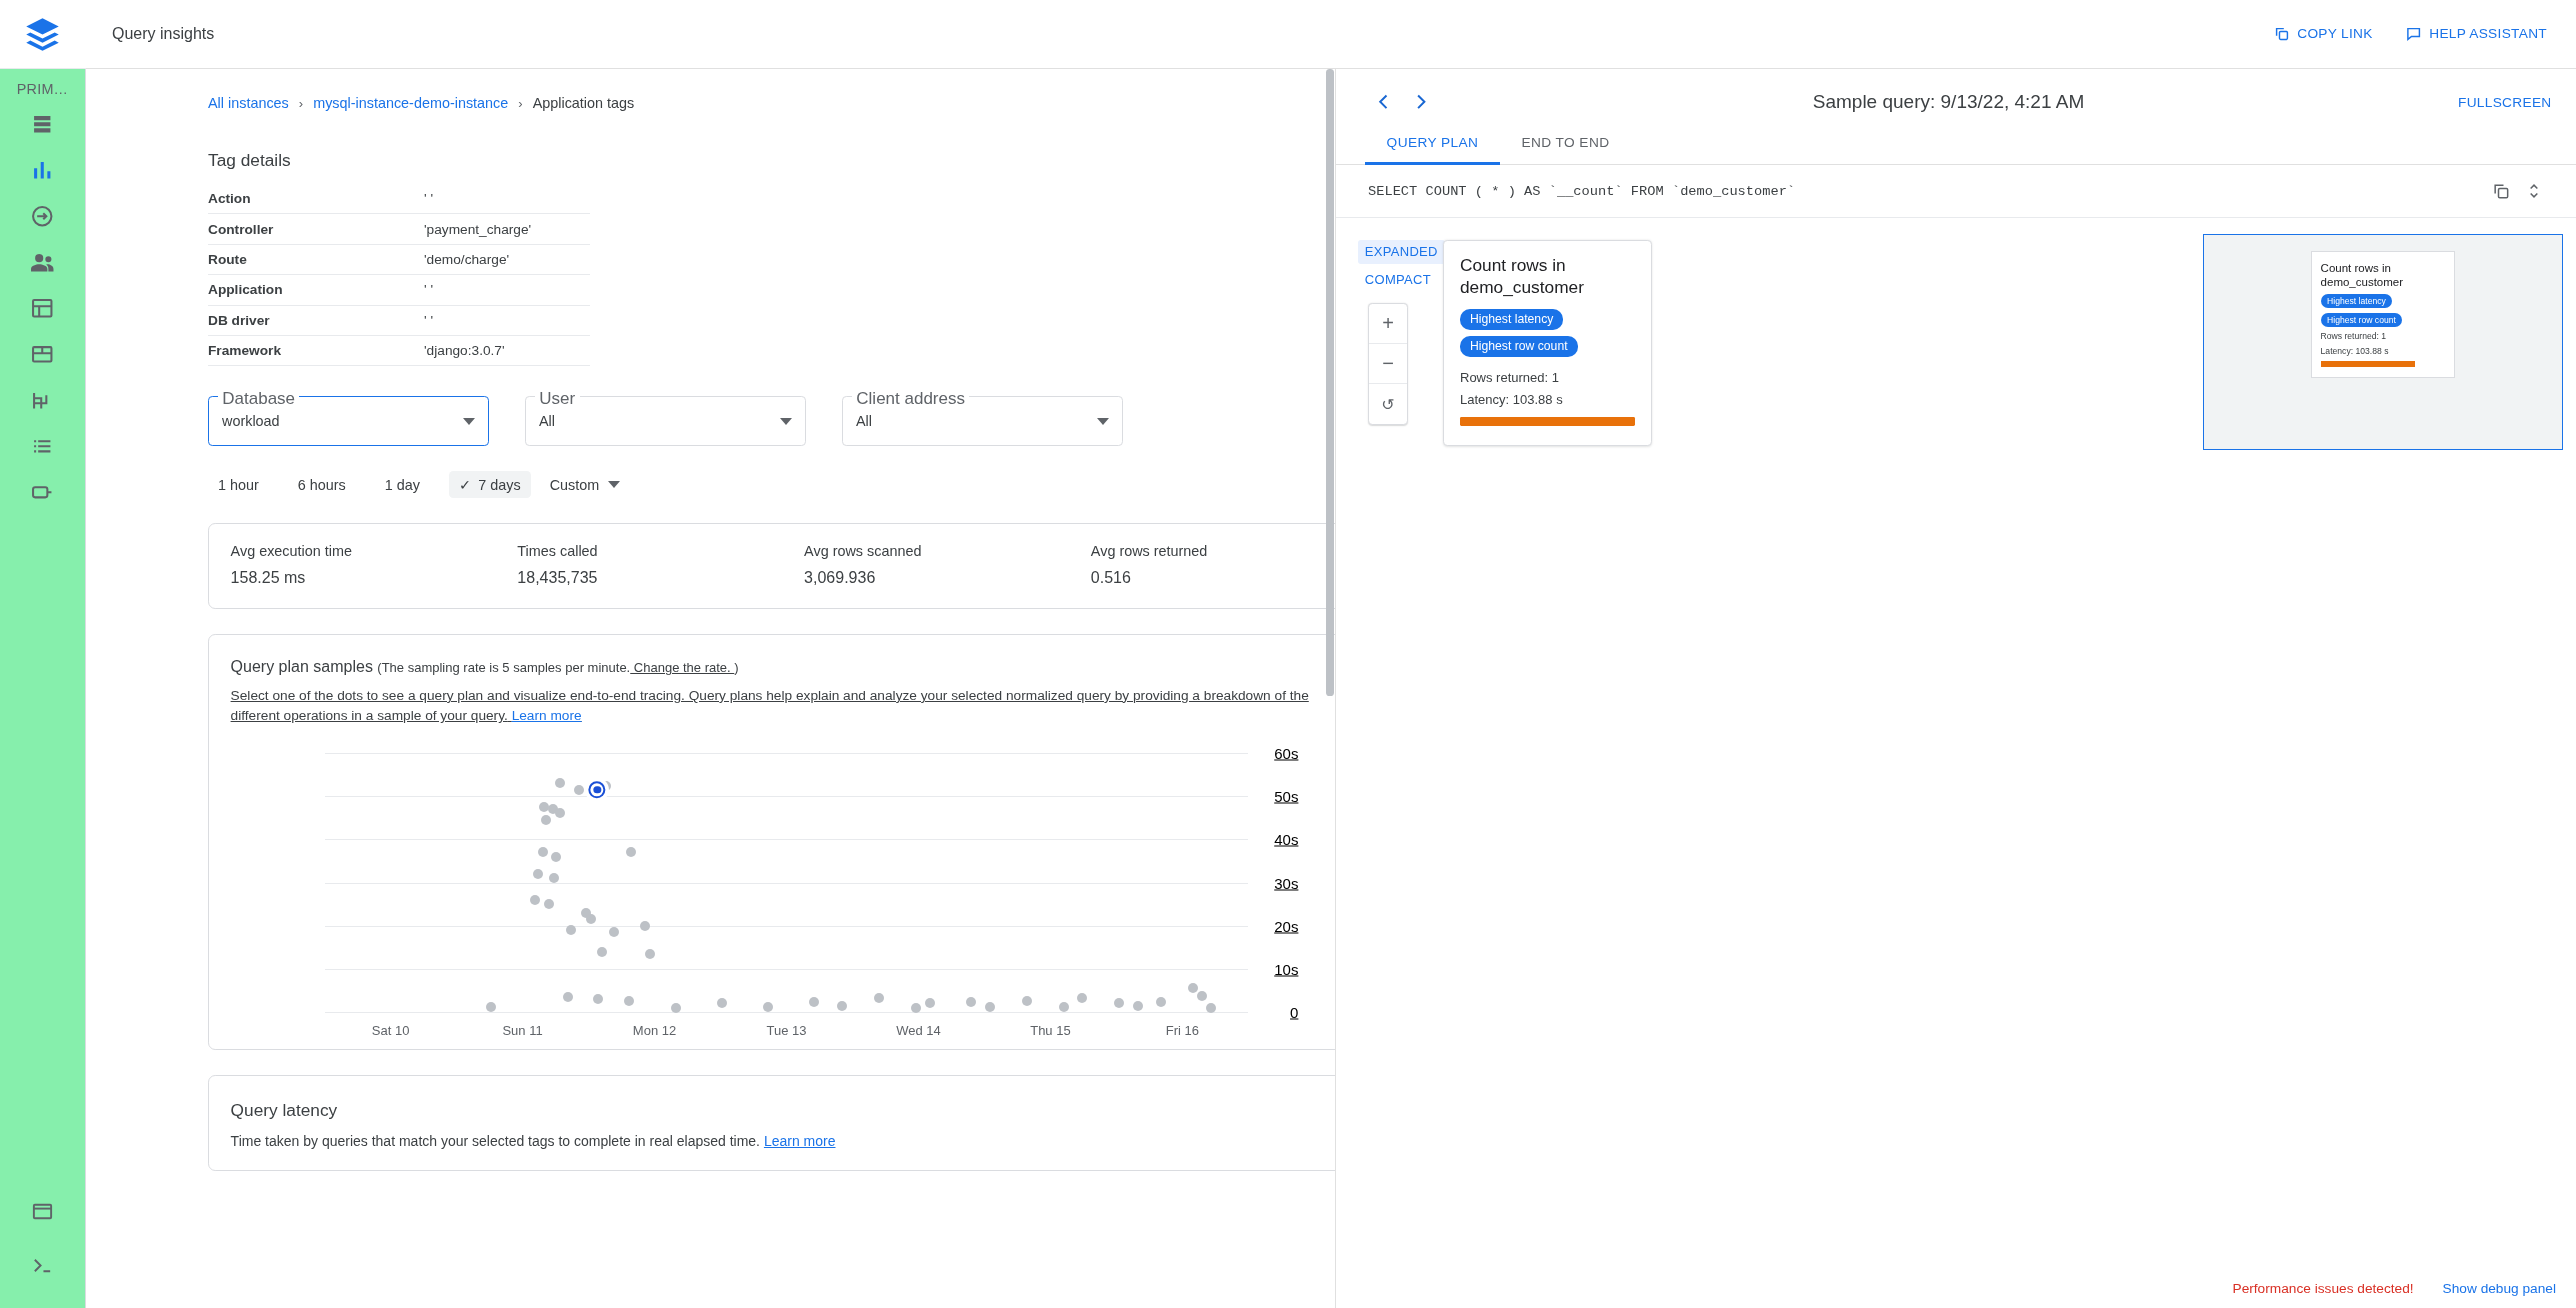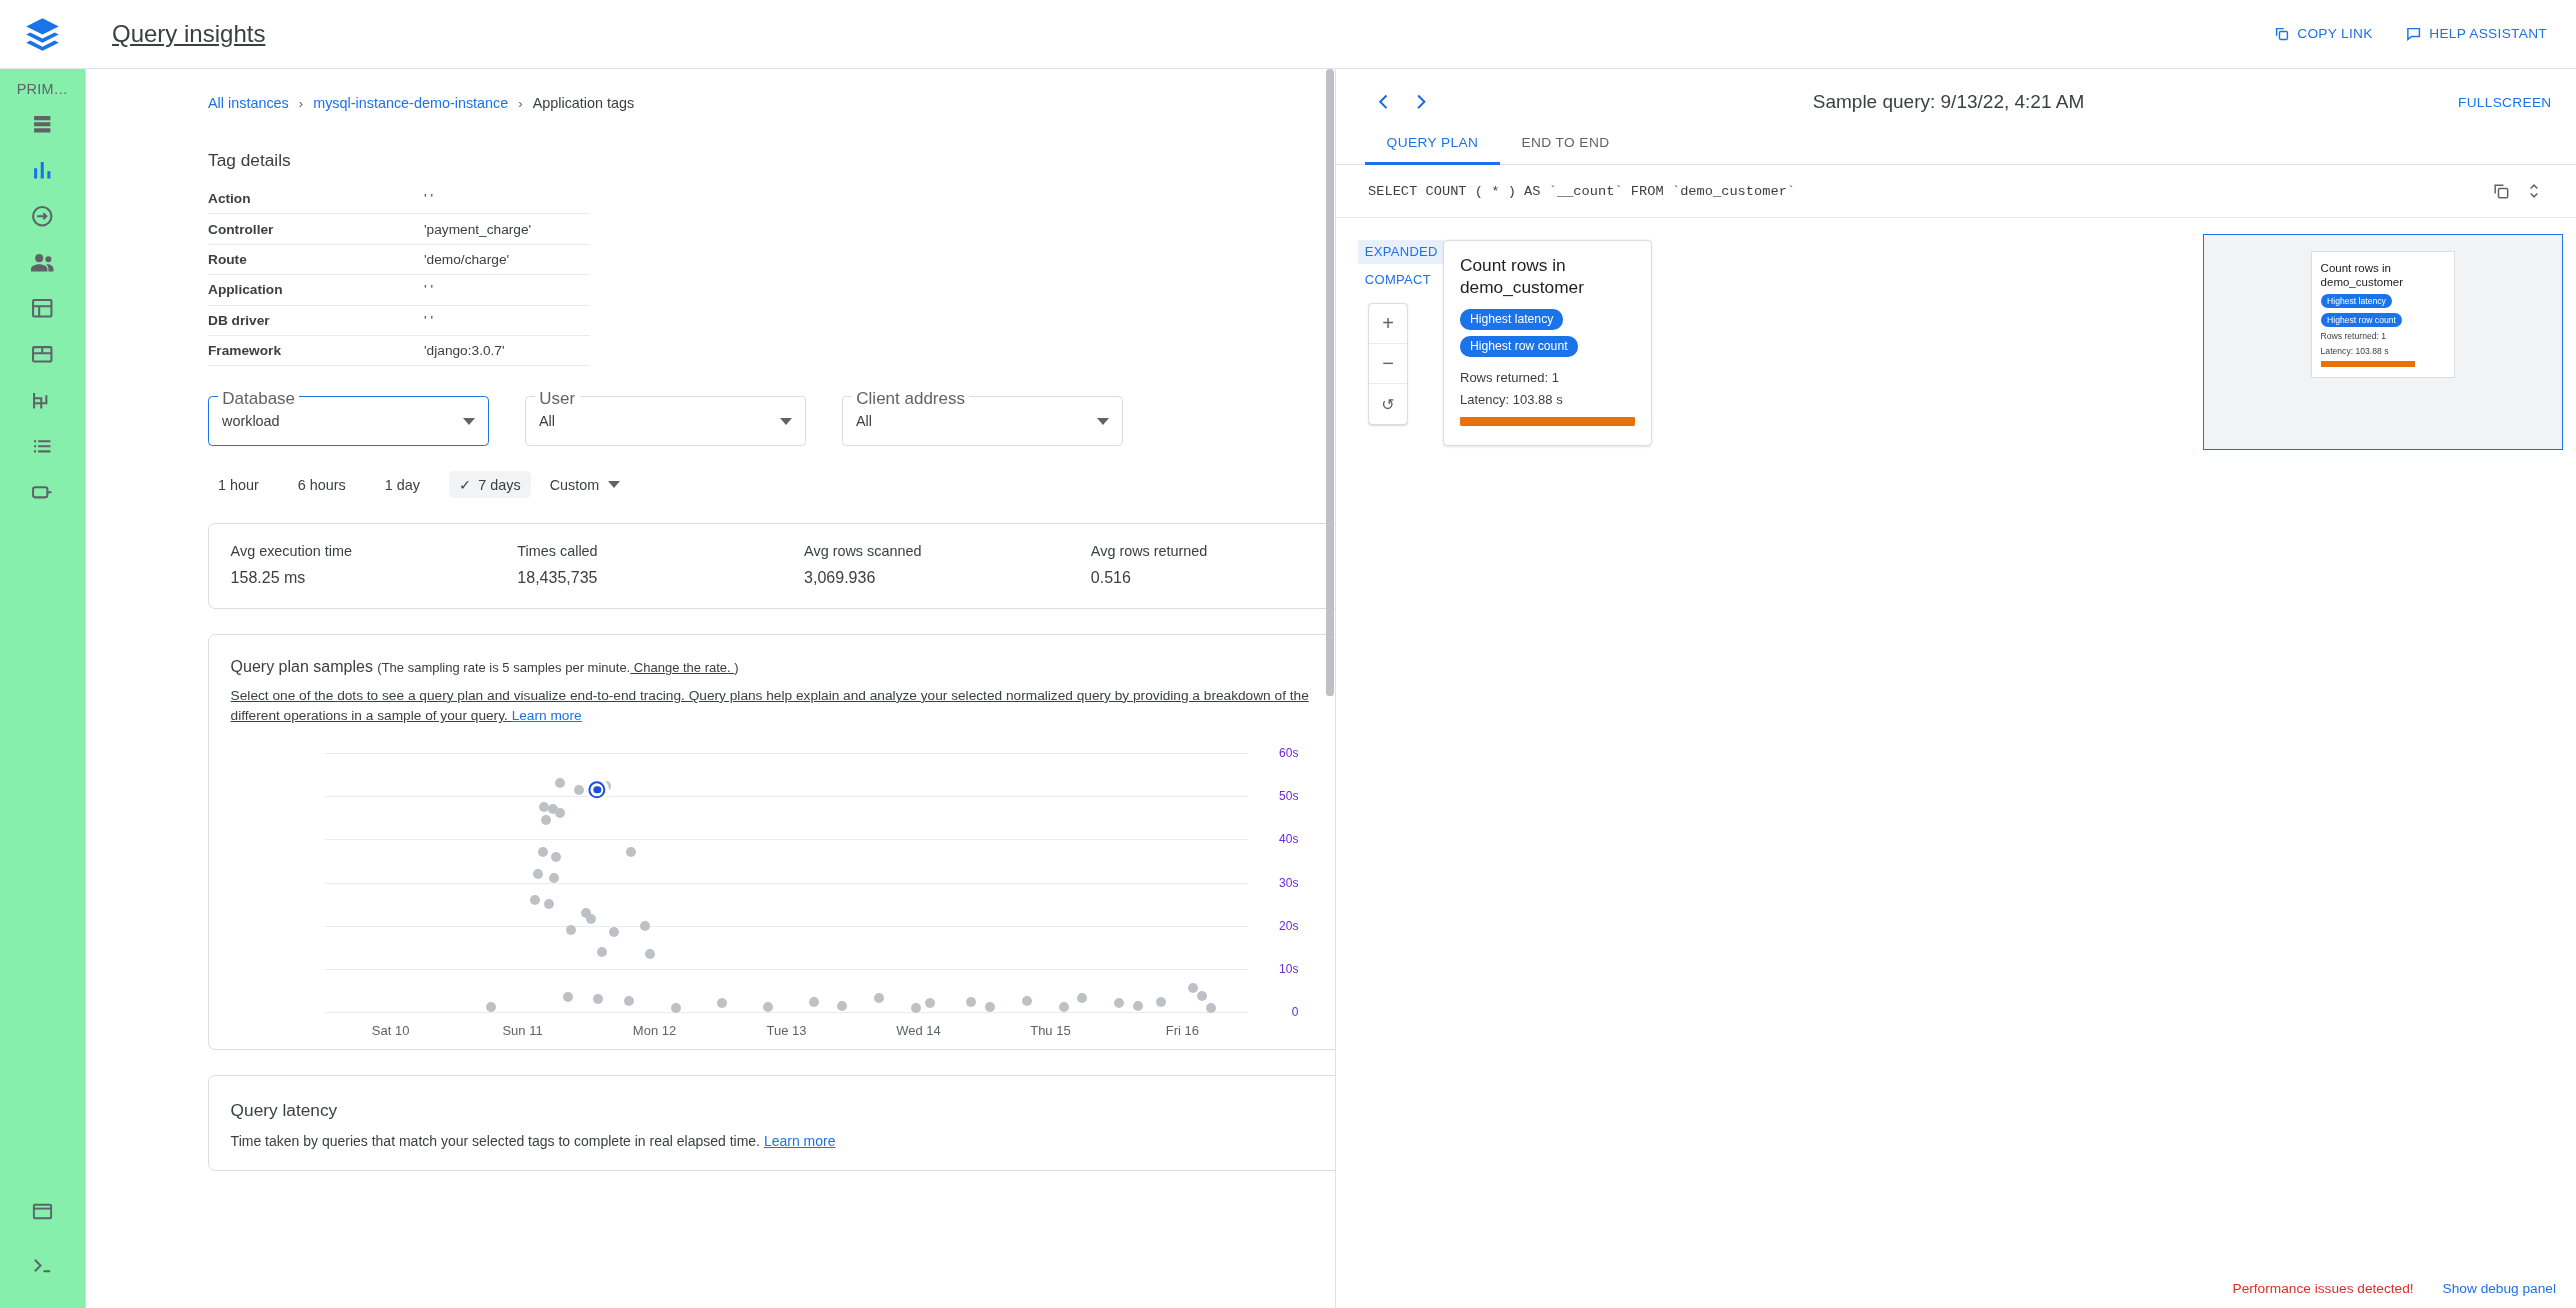--- a/index.html
+++ b/index.html
@@ -46,21 +46,21 @@
   
   .main { flex: 1 1 auto; display:flex; flex-direction: column; min-width: 0; }
 
   .topbar {
     height: 69px; flex: 0 0 69px;
     border-bottom: 0.7px solid #e0e0e0;
     display:flex; align-items:center;
     padding: 0 29px 0 26px;
     background: #fff;
   }
-  .topbar h1 { font-size: 24px; font-weight: 400; color: #3c4043; margin:0; flex: 1 1 auto; text-decoration: underline; }
+  .topbar h1 { font-size: 16px; font-weight: 400; color: #3c4043; margin:0; flex: 1 1 auto; }
   .top-action {
     display:flex; align-items:center; gap: 7.2px;
     color:#1a73e8; font-size: 13.7px; font-weight: 500; letter-spacing:0.3px;
     margin-left: 32px; cursor:pointer; text-transform: uppercase;
   }
 
   .body { flex: 1 1 auto; display:flex; min-height: 0; }
 
   
   .leftpanel {
@@ -115,21 +115,21 @@
   .stat .val { font-size: 16px; color:#3c4043; }
 
   .qps-head { font-size: 16px; font-weight: 500; color:#3c4043; padding: 23px 0 0 21.6px; }
   .qps-head .sub { font-weight: 400; font-size: 13px; color:#3c4043; }
   .link { color:#1a73e8; text-decoration: underline; cursor:pointer; }
   .qps-desc { font-size: 13.7px; line-height: 1.5; color:#3c4043; padding: 10px 43px 0 21.6px; text-decoration: underline; }
 
   .chart { position: relative; height: 303px; margin: 19px 21.6px 0 21.6px; }
   .chart .plot { position:absolute; left: 94px; right: 86px; top: 7.2px; bottom: 37px; }
   .gridline { position:absolute; left:0; right:0; height:0.7px; background:#e8eaed; }
-  .ylab { position:absolute; right: -50px; transform: translateY(-50%); font-size: 12px; color:#6d28d9; }
+  .ylab { position:absolute; right: -50px; transform: translateY(-50%); font-size: 15px; color:#000000;text-decoration:underline; }
   .xlab { position:absolute; bottom: -26px; transform: translateX(-50%); font-size: 13px; color:#5f6368; }
   .dot { position:absolute; width: 10px; height: 10px; border-radius: 50%; background:#bdc1c6; transform: translate(-50%,-50%); }
   .dot.sel {
     width: 17.3px; height: 17.3px; background:#fff; border: 2.9px solid #1a4fd6;
     box-shadow: 0 0 0 3.6px #fff;
   }
   .dot.sel::after { content:''; position:absolute; inset: 2.9px; border-radius:50%; background:#1a4fd6; }
 
   .qlat-title { font-size: 17.3px; font-weight: 500; color:#3c4043; padding: 24.5px 0 0 21.6px; }
   .qlat-desc { font-size: 14px; color:#3c4043; padding: 11.5px 0 21.6px 21.6px; }

